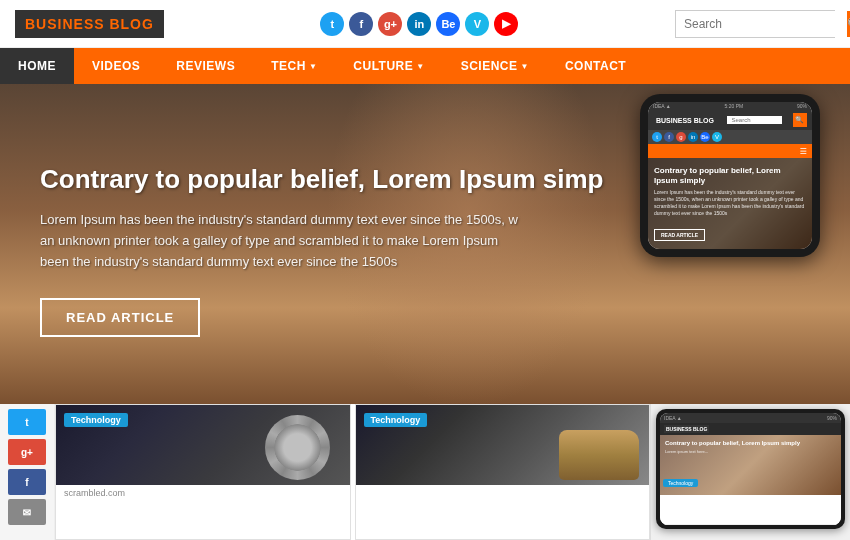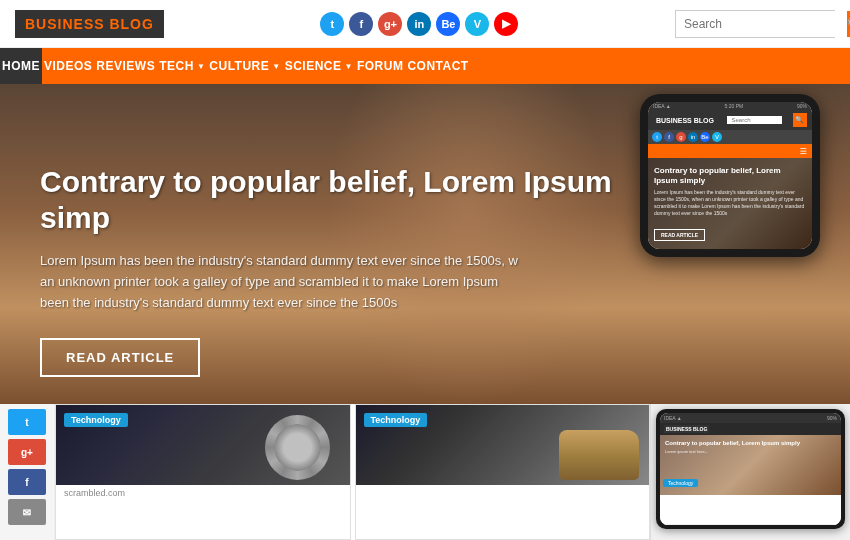--- a/index.html
+++ b/index.html
@@ -72,21 +72,21 @@
     }
 
     
     .nav {
       background: #ff6600;
       display: flex;
       align-items: stretch;
       height: 36px;
     }
     .nav-item {
-      padding: 0 2px;
+      padding: 0 18px;
       display: flex;
       align-items: center;
       color: #fff;
       font-size: 12px;
       font-weight: bold;
       text-transform: uppercase;
       cursor: pointer;
       white-space: nowrap;
       letter-spacing: 0.5px;
     }
@@ -114,21 +114,21 @@
     }
 
     .hero-content {
       position: absolute;
       left: 40px;
       top: 80px;
       max-width: 580px;
       z-index: 2;
     }
     .hero-title {
-      font-size: 30px;
+      font-size: 26px;
       font-weight: bold;
       color: #fff;
       line-height: 1.2;
       margin-bottom: 15px;
       text-shadow: 1px 1px 3px rgba(0,0,0,0.5);
     }
     .hero-text {
       font-size: 13px;
       color: rgba(255,255,255,0.9);
       line-height: 1.6;
@@ -374,21 +374,20 @@
   </div>
 </header>
 
 <nav class="nav">
   <div class="nav-item active">HOME</div>
   <div class="nav-item">VIDEOS</div>
   <div class="nav-item">REVIEWS</div>
   <div class="nav-item">TECH <span class="arrow">▼</span></div>
   <div class="nav-item">CULTURE <span class="arrow">▼</span></div>
   <div class="nav-item">SCIENCE <span class="arrow">▼</span></div>
-  <div class="nav-item">FORUM</div>
   <div class="nav-item">CONTACT</div>
 </nav>
 
 <section class="hero">
   <div class="hero-bg"></div>
 
   <div class="hero-content">
     <h1 class="hero-title">Contrary to popular belief, Lorem Ipsum simp</h1>
     <p class="hero-text">Lorem Ipsum has been the industry's standard dummy text ever since the 1500s, w
 an unknown printer took a galley of type and scrambled it to make Lorem Ipsum

